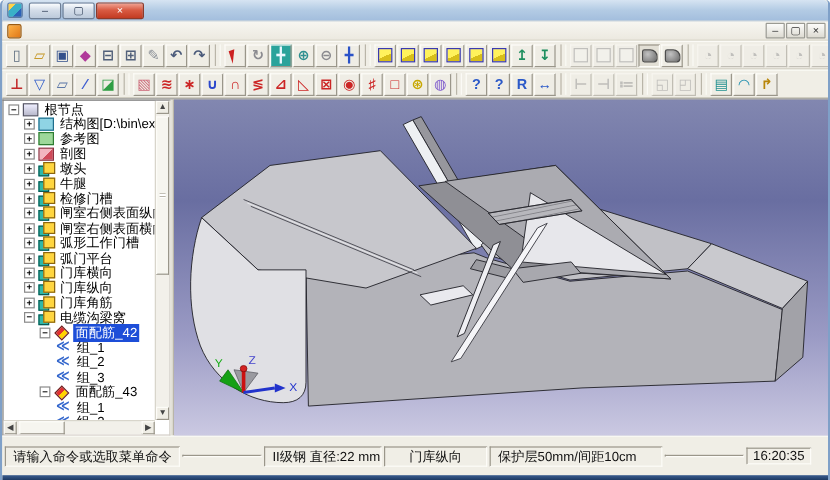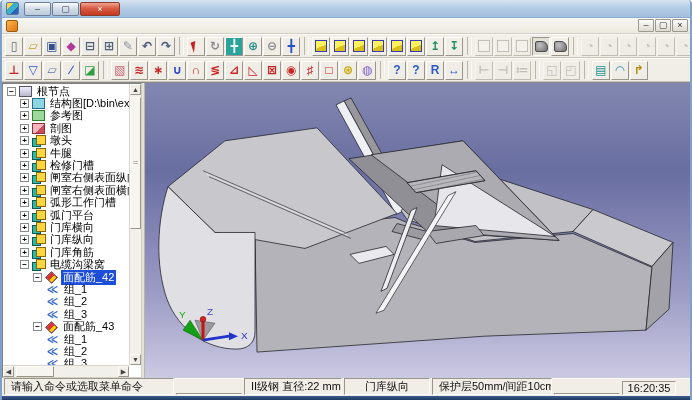--- a/index.html
+++ b/index.html
@@ -83,30 +83,30 @@
   .sb-thumb{position:absolute;border:1px solid;border-color:#fdfcf8 #9a968a #9a968a #fdfcf8;
     background:#f6f5ef;}
   .sb-grip{position:absolute;left:2px;right:2px;top:50%;height:4px;margin-top:-2px;
     background:repeating-linear-gradient(#b8b4a8 0 1px,#fff 1px 2px);}
   #splitter{width:3px;flex:none;background:#e3e1d8;border-right:1px solid #b9b5a8;}
   
   #viewport{flex:1;position:relative;overflow:hidden;
     background:linear-gradient(180deg,#8287b0 0%,#696ea1 30%,#9a9ac4 70%,#cbc9e2 100%);}
   #viewport svg{position:absolute;left:0;top:0;width:100%;height:100%;}
   
-  #statusbar{height:18px;flex:none;display:flex;align-items:flex-end;background:#f0eee6;
-    border-top:1px solid #fbfaf6;padding:1px 2px;}
+  #statusbar{height:18px;flex:none;display:flex;align-items:center;background:#f0eee6;
+    border-top:1px solid #fbfaf6;padding:16px 2px;}
   .sseg{border:1px solid;border-color:#9a968a #fdfcf8 #fdfcf8 #9a968a;background:#f0eee6;
     margin-right:2px;display:flex;align-items:center;padding:0 6px;white-space:nowrap;overflow:hidden;
     color:#111;}
   .sseg.msg{flex:1;}
   .sseg.w66{width:66px;flex:none;}
   .sseg.grade{width:98px;flex:none;}
   .sseg.layer{width:86px;flex:none;justify-content:center;}
-  .sseg.cover{width:120px;flex:none;}
+  .sseg.cover{width:144px;flex:none;}
   .sseg.time{width:54px;flex:none;justify-content:center;margin-right:0;}
   #grip{width:12px;flex:none;background:
     linear-gradient(135deg,transparent 0 50%,#999 50% 60%,transparent 60% 75%,#999 75% 85%,transparent 85%);}
   
   #bottomedge{height:4px;flex:none;background:linear-gradient(#3a5c8e,#1e3a63);}
 </style>
 </head>
 <body>
 
 <div id="window">

